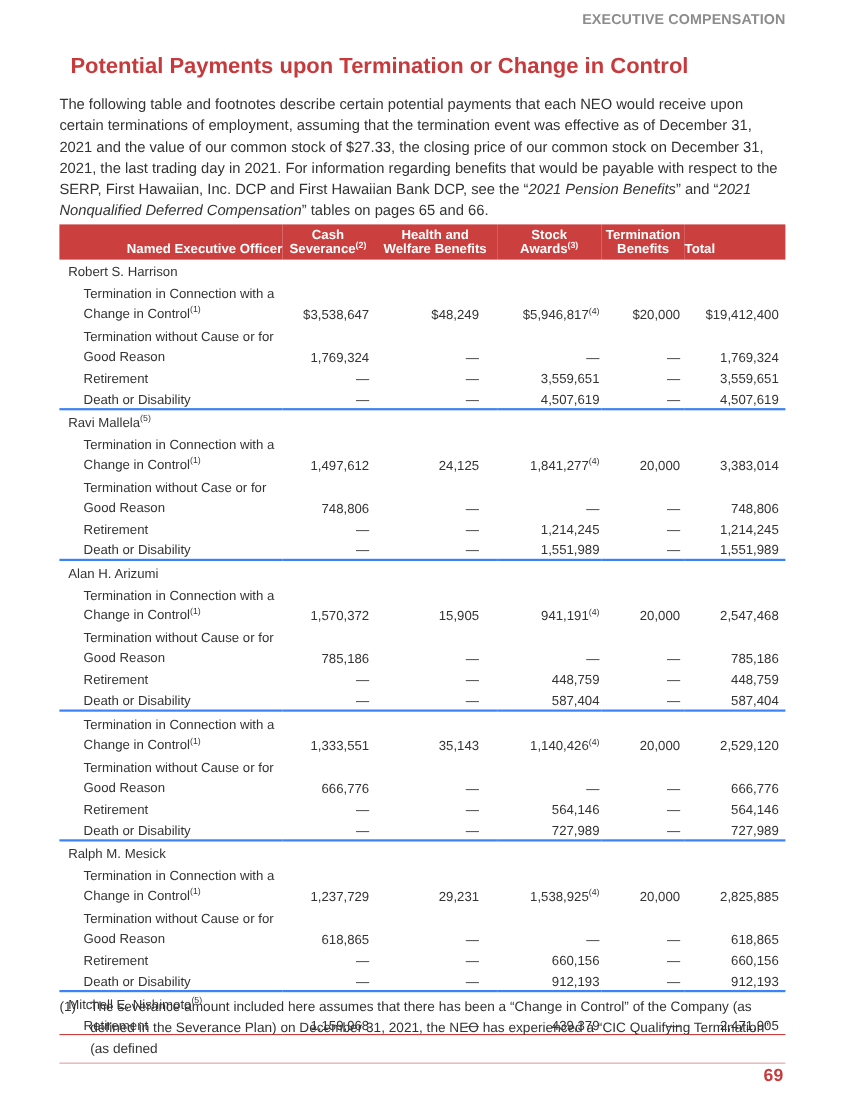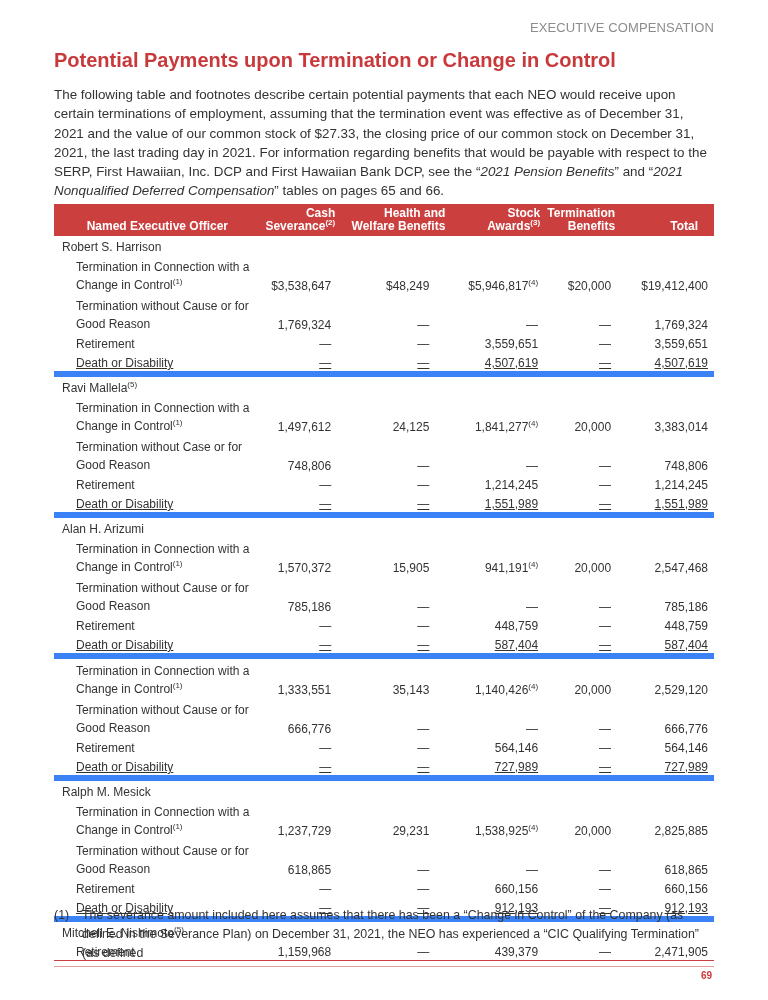--- a/index.html
+++ b/index.html
@@ -1,79 +1,79 @@
 <!DOCTYPE html>
 <html><head>
 <meta charset="utf-8">
 <style>
   html, body { margin: 0; padding: 0; background: #ffffff; }
   body {
     width: 768px; height: 1000px; position: relative; overflow: hidden;
     font-family: "Liberation Sans", "DejaVu Sans", sans-serif; color: #333333;
   }
   .section-label {
-    position: absolute; top: 20px; right: 54px;
-    font-size: 13px; font-weight: normal; color: #8c8c8c; letter-spacing: 0.1px;
+    position: absolute; top: 10px; right: 54px;
+    font-size: 13px; font-weight: bold; color: #8c8c8c; letter-spacing: 0.1px;
   }
   .page-title {
-    position: absolute; left: 54px; top: 49px;
+    position: absolute; left: 64px; top: 49px;
     font-size: 20px; font-weight: bold; color: #c8393c; margin: 0;
   }
   .intro {
     position: absolute; left: 54px; top: 85px; width: 662px;
     font-size: 13.4px; line-height: 19.3px; color: #333; margin: 0;
   }
   .intro i { font-style: italic; }
 
   table.neo {
     position: absolute; left: 54px; top: 204px; width: 660px;
     border-collapse: collapse; font-size: 12px; color: #333;
   }
   table.neo thead th {
     background: #cc3f3f; color: #fff; font-weight: bold; font-size: 12px;
-    line-height: 13px; padding: 3px 0 3px 0; vertical-align: bottom; text-align: right;
-  }
-  table.neo thead th.c-name { text-align: center; padding-left: 8px; margin-top: 16px; }
-  table.neo thead th.c-total { text-align: right; padding-right: 16px; }
+    line-height: 13px; padding: 3px 0 3px 0; vertical-align: bottom; text-align: center;
+  }
+  table.neo thead th.c-name { text-align: right; padding-left: 8px; margin-top: 16px; }
+  table.neo thead th.c-total { text-align: left; padding-right: 0; }
   table.neo td { padding: 0; height: 19px; vertical-align: bottom; line-height: 16px; }
   table.neo td.num { text-align: right; }
   .c-name { width: 208px; }
   .c-cash { width: 82px; }
   .c-health { width: 108px; }
   .c-stock { width: 99px; }
   .c-out { width: 73px; }
   .c-total { width: 90px; }
   td.c-total { padding-right: 6px !important; }
   td.c-cash { padding-right: 4px !important; }
   td.c-health { padding-right: 16px !important; }
   td.c-stock { padding-right: 2px !important; }
   td.c-out { padding-right: 4px !important; }
   tr.officer td { padding-left: 8px; height: 19px; }
   tr.row td.label { padding-left: 22px; }
   tr.row.two-line td { height: 38px; }
   tr.row.two-line td.label { line-height: 18px; padding-top: 1px; }
-  tr.last td { border-bottom: 6px solid #3b82f6; text-decoration: underline; }
+  tr.last td { border-bottom: 2px solid #3b82f6; }
   tr.final td { border-bottom: 1px solid #cc3f3f; }
   sup { font-size: 8px; vertical-align: super; line-height: 0; }
   .footnote {
     position: absolute; left: 54px; top: 906px; width: 662px;
     font-size: 12.4px; line-height: 19px; color: #333;
     display: flex;
   }
   .footnote .fn-mark { width: 28px; flex: 0 0 28px; }
   .footnote .fn-text { flex: 1; }
   .footer-rule {
     position: absolute; left: 54px; top: 966px; width: 660px; height: 1px; background: #e0a0a0;
   }
   .footer-left {
     position: absolute; left: 56px; top: 970px; font-size: 12px; color: #333; margin-top: 33px;
   }
   .footer-left b { font-weight: bold; }
   .footer-page {
-    position: absolute; right: 56px; top: 970px; font-size: 10px; font-weight: bold; color: #c8393c;
+    position: absolute; right: 56px; top: 970px; font-size: 16px; font-weight: bold; color: #c8393c;
   }
 </style>
 </head>
 <body>
 
 <div class="section-label">EXECUTIVE COMPENSATION</div>
 <h1 class="page-title">Potential Payments upon Termination or Change in Control</h1>
 
 <p class="intro"><span>The following table and footnotes describe certain potential payments that each NEO would receive upon certain terminations of employment, assuming that the termination event was effective as of December 31, 2021 and the value of our common stock of $27.33, the closing price of our common stock on December 31, 2021, the last trading day in 2021. For information regarding benefits that would be payable with respect to the SERP, First Hawaiian, Inc. DCP and First Hawaiian Bank DCP, see the “</span><i>2021 Pension Benefits</i><span>” and “</span><i>2021 Nonqualified Deferred Compensation</i><span>” tables on pages 65 and 66.</span></p>
 

